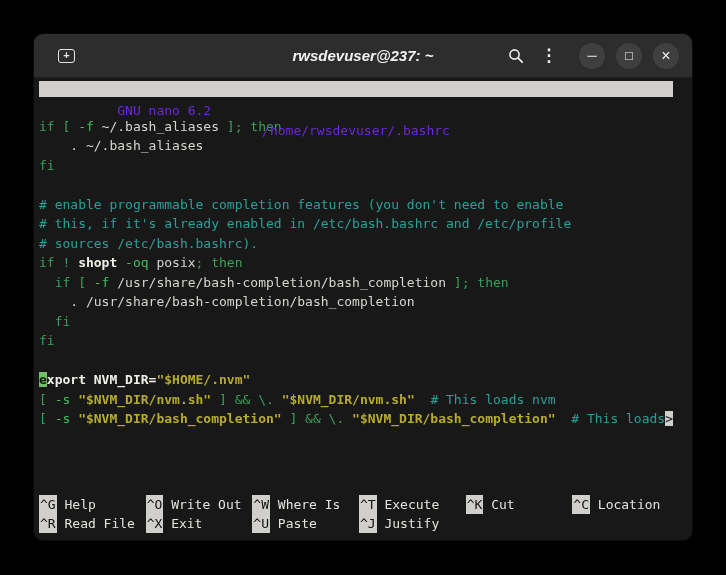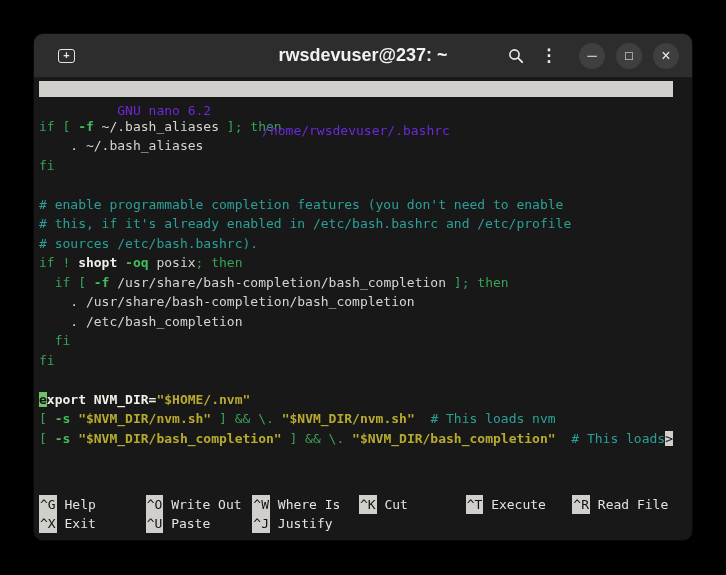--- a/index.html
+++ b/index.html
@@ -16,21 +16,21 @@
   
   .titlebar{height:44px;background:var(--tbbg);border-bottom:1px solid #1c1c1c;
             display:flex;align-items:center;position:relative;}
   button{background:transparent;border:none;padding:0;margin:0;cursor:default;
          font-family:inherit;}
   .newtab{margin-left:24px;display:flex;align-items:center;}
   .newtab-box{width:17px;height:14px;border:1.5px solid #e6e6e6;border-radius:3px;
               display:flex;align-items:center;justify-content:center;
               color:#e6e6e6;font-size:11px;font-weight:bold;line-height:1;}
   .title{position:absolute;left:0;right:0;text-align:center;color:#f2f2f2;
-         font-weight:bold;font-size:18px;pointer-events:none;}
+         font-weight:bold;font-size:15px;pointer-events:none;font-style:italic;}
   .tb-right{margin-left:auto;display:flex;align-items:center;gap:11px;
             margin-right:13px;position:relative;z-index:2;}
   .iconbtn{width:22px;height:22px;display:flex;align-items:center;justify-content:center;
            color:#ececec;}
   .iconbtn.menu{font-size:17px;font-weight:bold;margin-right:8px;}
   .circle{width:26px;height:26px;border-radius:50%;background:#3f3f3f;color:#efefef;
           display:flex;align-items:center;justify-content:center;font-size:13px;line-height:1;}
   .circle .glyph{display:block;}
   
   .terminal{height:463px;padding:3px 0 6px 5px;display:flex;flex-direction:column;
@@ -38,21 +38,21 @@
             font-size:13px;line-height:19.5px;color:var(--txt);}
   .nano-header{width:634px;background:var(--bar);color:#6d28d9;position:relative;
                height:16px;line-height:20px;white-space:pre;}
   .nano-version{padding-left:2ch;}
   .nano-file{position:absolute;left:50%;transform:translateX(-50%);}
   .editor{flex:1 1 auto;overflow:hidden;}
   .row{height:19.5px;white-space:pre;}
   .c-txt{color:var(--txt);}
   .c-txtb{color:#f1f1ea;font-weight:bold;}
   .c-kw{color:var(--kw);}
-  .c-opt{color:#43bd5b;font-weight:bold;}
+  .c-opt{color:#43bd5b;font-weight:normal;}
   .c-com{color:var(--com);text-align:right;}
   .c-str{color:var(--str);font-weight:bold;}
   .c-cursor{background:var(--cursor);color:#101010;font-weight:bold;}
   .c-more{background:var(--bar);color:#15151a;}
   
   .shortcuts{width:640px;display:grid;grid-template-columns:repeat(6,1fr);
              line-height:19px;padding-bottom:2px;}
   .shortcut{white-space:pre;height:19px;}
   .sc-key{display:inline-block;background:var(--bar);color:#111;padding:0 1px;}
   .sc-label{color:#e4e4de;}
@@ -100,34 +100,34 @@
           <div class="row"><span class="c-kw">if [ </span><span class="c-opt">-f</span><span class="c-txt"> ~/.bash_aliases </span><span class="c-kw">]; then</span></div>
           <div class="row"><span class="c-txt">    . ~/.bash_aliases</span></div>
           <div class="row"><span class="c-kw">fi</span></div>
           <div class="row"></div>
           <div class="row"><span class="c-com"># enable programmable completion features (you don't need to enable</span></div>
           <div class="row"><span class="c-com"># this, if it's already enabled in /etc/bash.bashrc and /etc/profile</span></div>
           <div class="row"><span class="c-com"># sources /etc/bash.bashrc).</span></div>
           <div class="row"><span class="c-kw">if ! </span><span class="c-txtb">shopt </span><span class="c-opt">-oq</span><span class="c-txt"> posix</span><span class="c-kw">; then</span></div>
           <div class="row"><span class="c-txt">  </span><span class="c-kw">if [ </span><span class="c-opt">-f</span><span class="c-txt"> /usr/share/bash-completion/bash_completion </span><span class="c-kw">]; then</span></div>
           <div class="row"><span class="c-txt">    . /usr/share/bash-completion/bash_completion</span></div>
-          <div class="row"><span class="c-txt">    . /etc/bash_completion</span></div>
           <div class="row"><span class="c-kw">  fi</span></div>
           <div class="row"><span class="c-kw">fi</span></div>
           <div class="row"></div>
           <div class="row"><span class="c-cursor">e</span><span class="c-txtb">xport NVM_DIR=</span><span class="c-str">"$HOME/.nvm"</span></div>
           <div class="row"><span class="c-kw">[ </span><span class="c-opt">-s</span><span class="c-txt"> </span><span class="c-str">"$NVM_DIR/nvm.sh"</span><span class="c-kw"> ] &amp;&amp; \. </span><span class="c-str">"$NVM_DIR/nvm.sh"</span><span class="c-txt">  </span><span class="c-com"># This loads nvm</span></div>
           <div class="row"><span class="c-kw">[ </span><span class="c-opt">-s</span><span class="c-txt"> </span><span class="c-str">"$NVM_DIR/bash_completion"</span><span class="c-kw"> ] &amp;&amp; \. </span><span class="c-str">"$NVM_DIR/bash_completion"</span><span class="c-txt">  </span><span class="c-com"># This loads</span><span class="c-more">&gt;</span></div>
         </div>
       <div class="shortcuts">
           <div class="shortcut"><span class="sc-key">^G</span><span class="sc-label"> Help</span></div>
           <div class="shortcut"><span class="sc-key">^O</span><span class="sc-label"> Write Out</span></div>
           <div class="shortcut"><span class="sc-key">^W</span><span class="sc-label"> Where Is</span></div>
+          <div class="shortcut"><span class="sc-key">^T</span><span class="sc-label"> Execute</span></div>
           <div class="shortcut"><span class="sc-key">^K</span><span class="sc-label"> Cut</span></div>
-          <div class="shortcut"><span class="sc-key">^T</span><span class="sc-label"> Execute</span></div>
+          <div class="shortcut"><span class="sc-key">^C</span><span class="sc-label"> Location</span></div>
           <div class="shortcut"><span class="sc-key">^R</span><span class="sc-label"> Read File</span></div>
           <div class="shortcut"><span class="sc-key">^X</span><span class="sc-label"> Exit</span></div>
           <div class="shortcut"><span class="sc-key">^U</span><span class="sc-label"> Paste</span></div>
           <div class="shortcut"><span class="sc-key">^J</span><span class="sc-label"> Justify</span></div>
         </div>
     </div>
 
   </div>
 </div>
 

